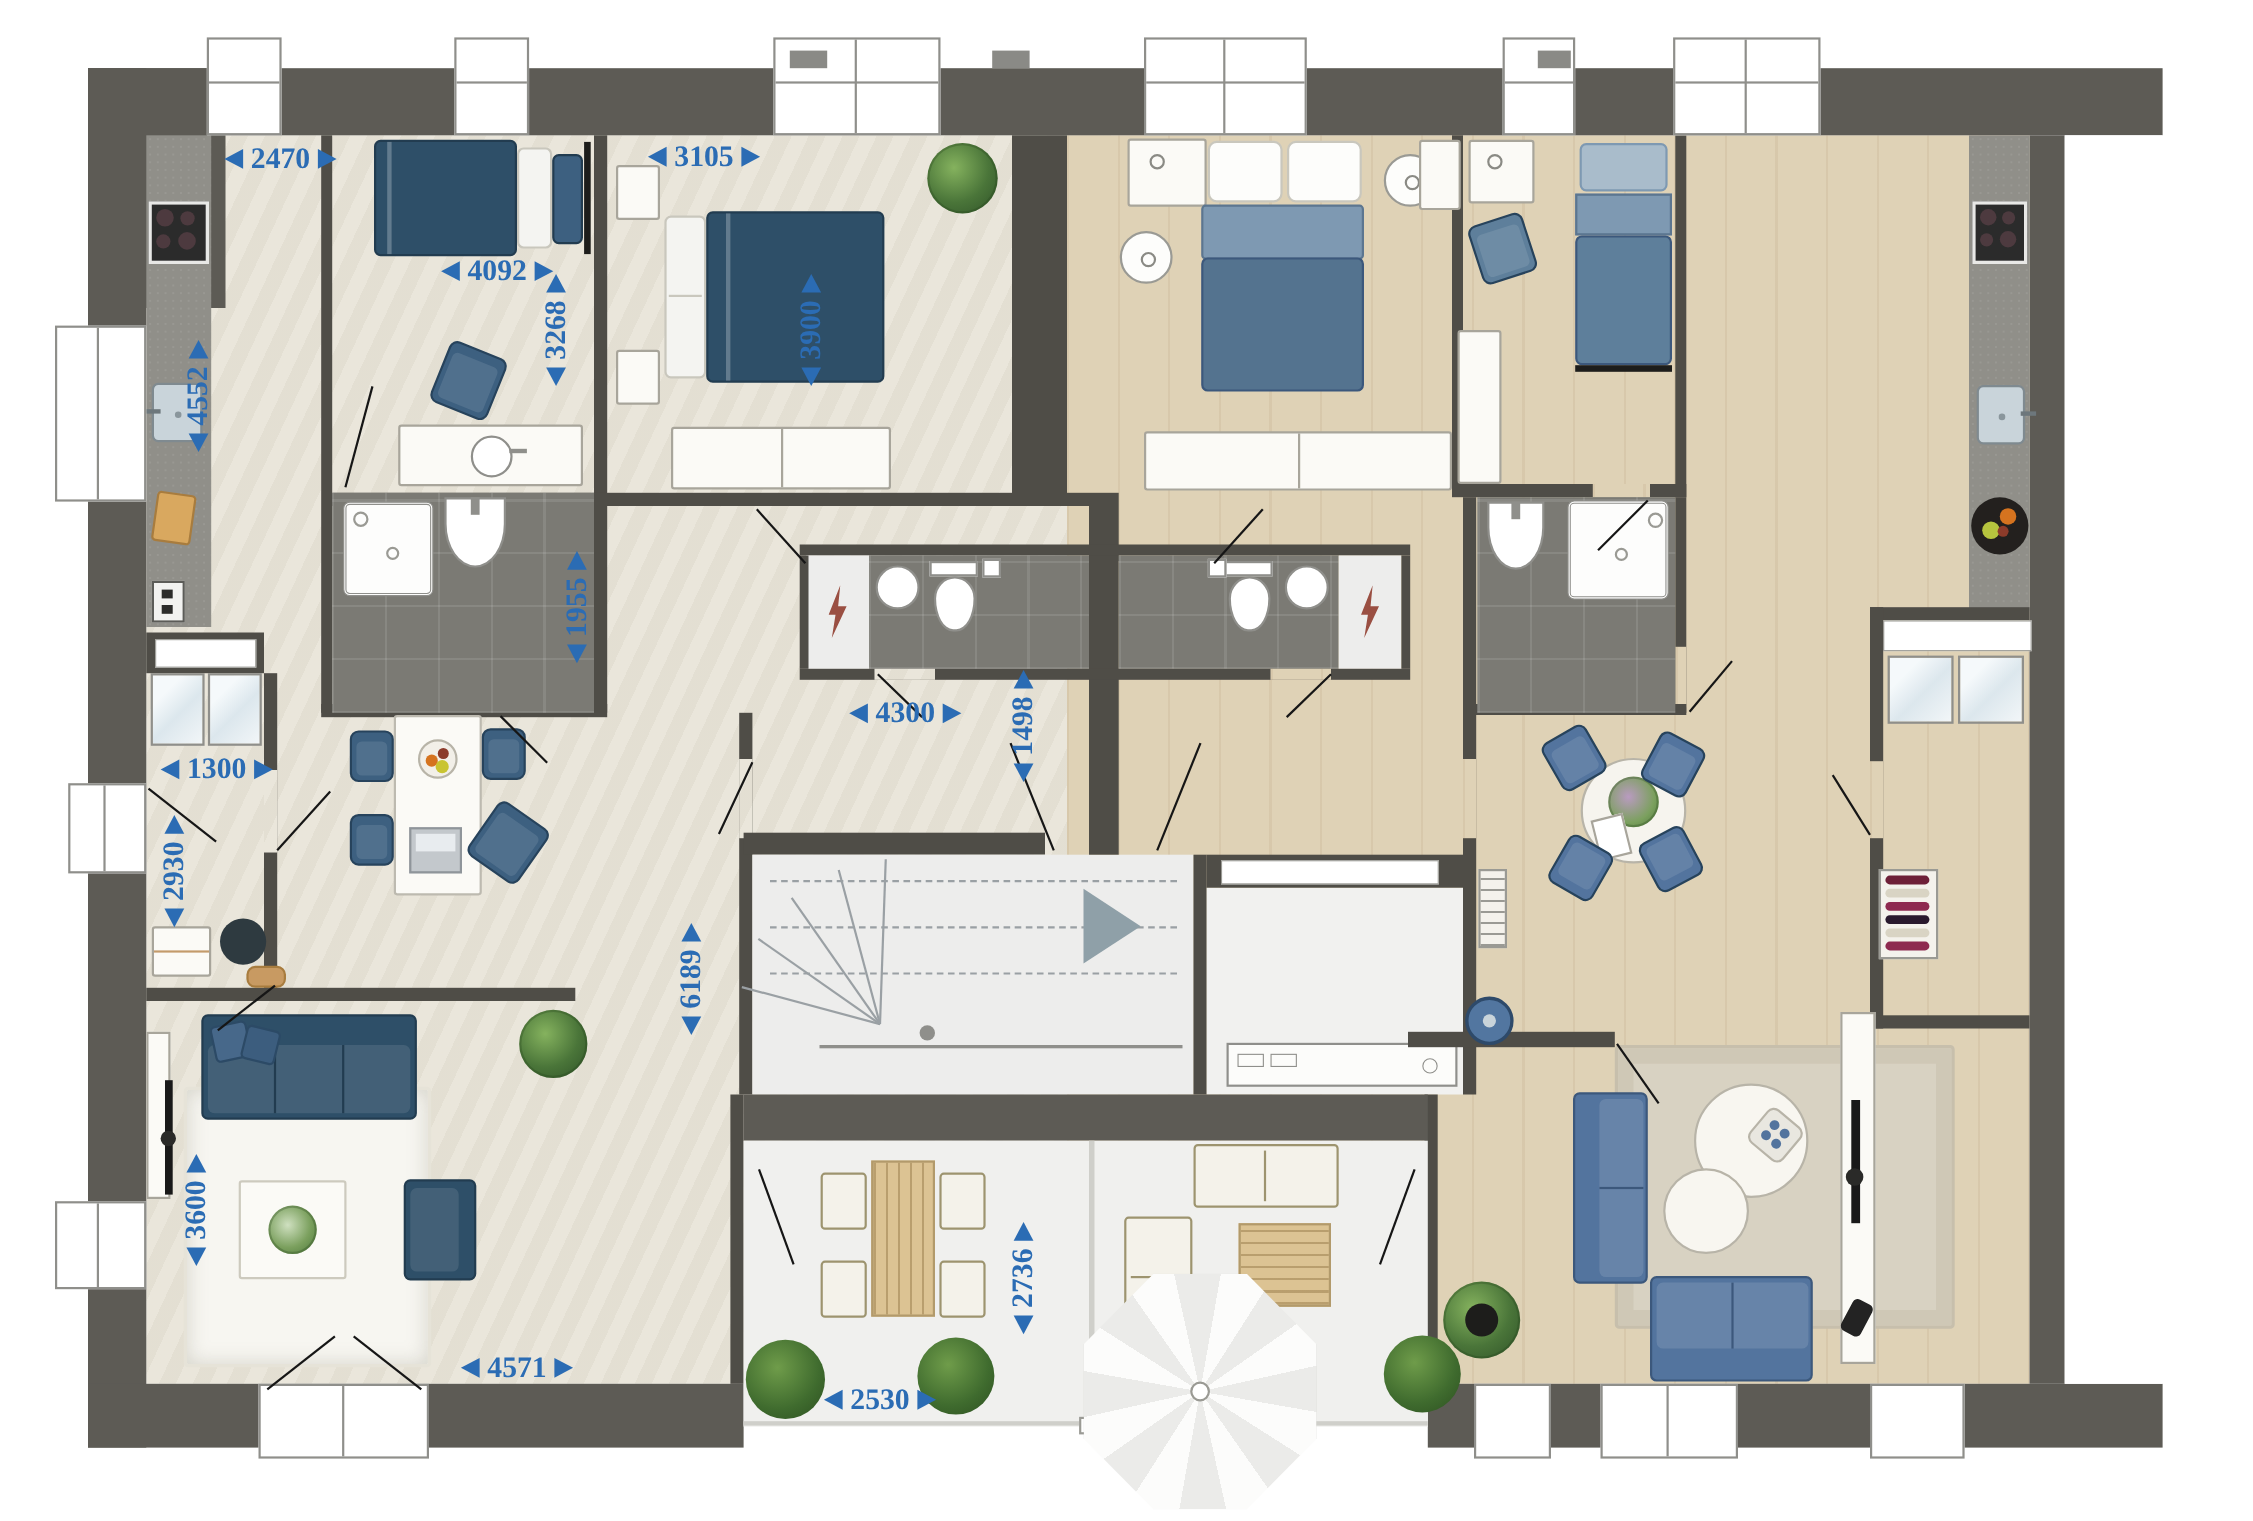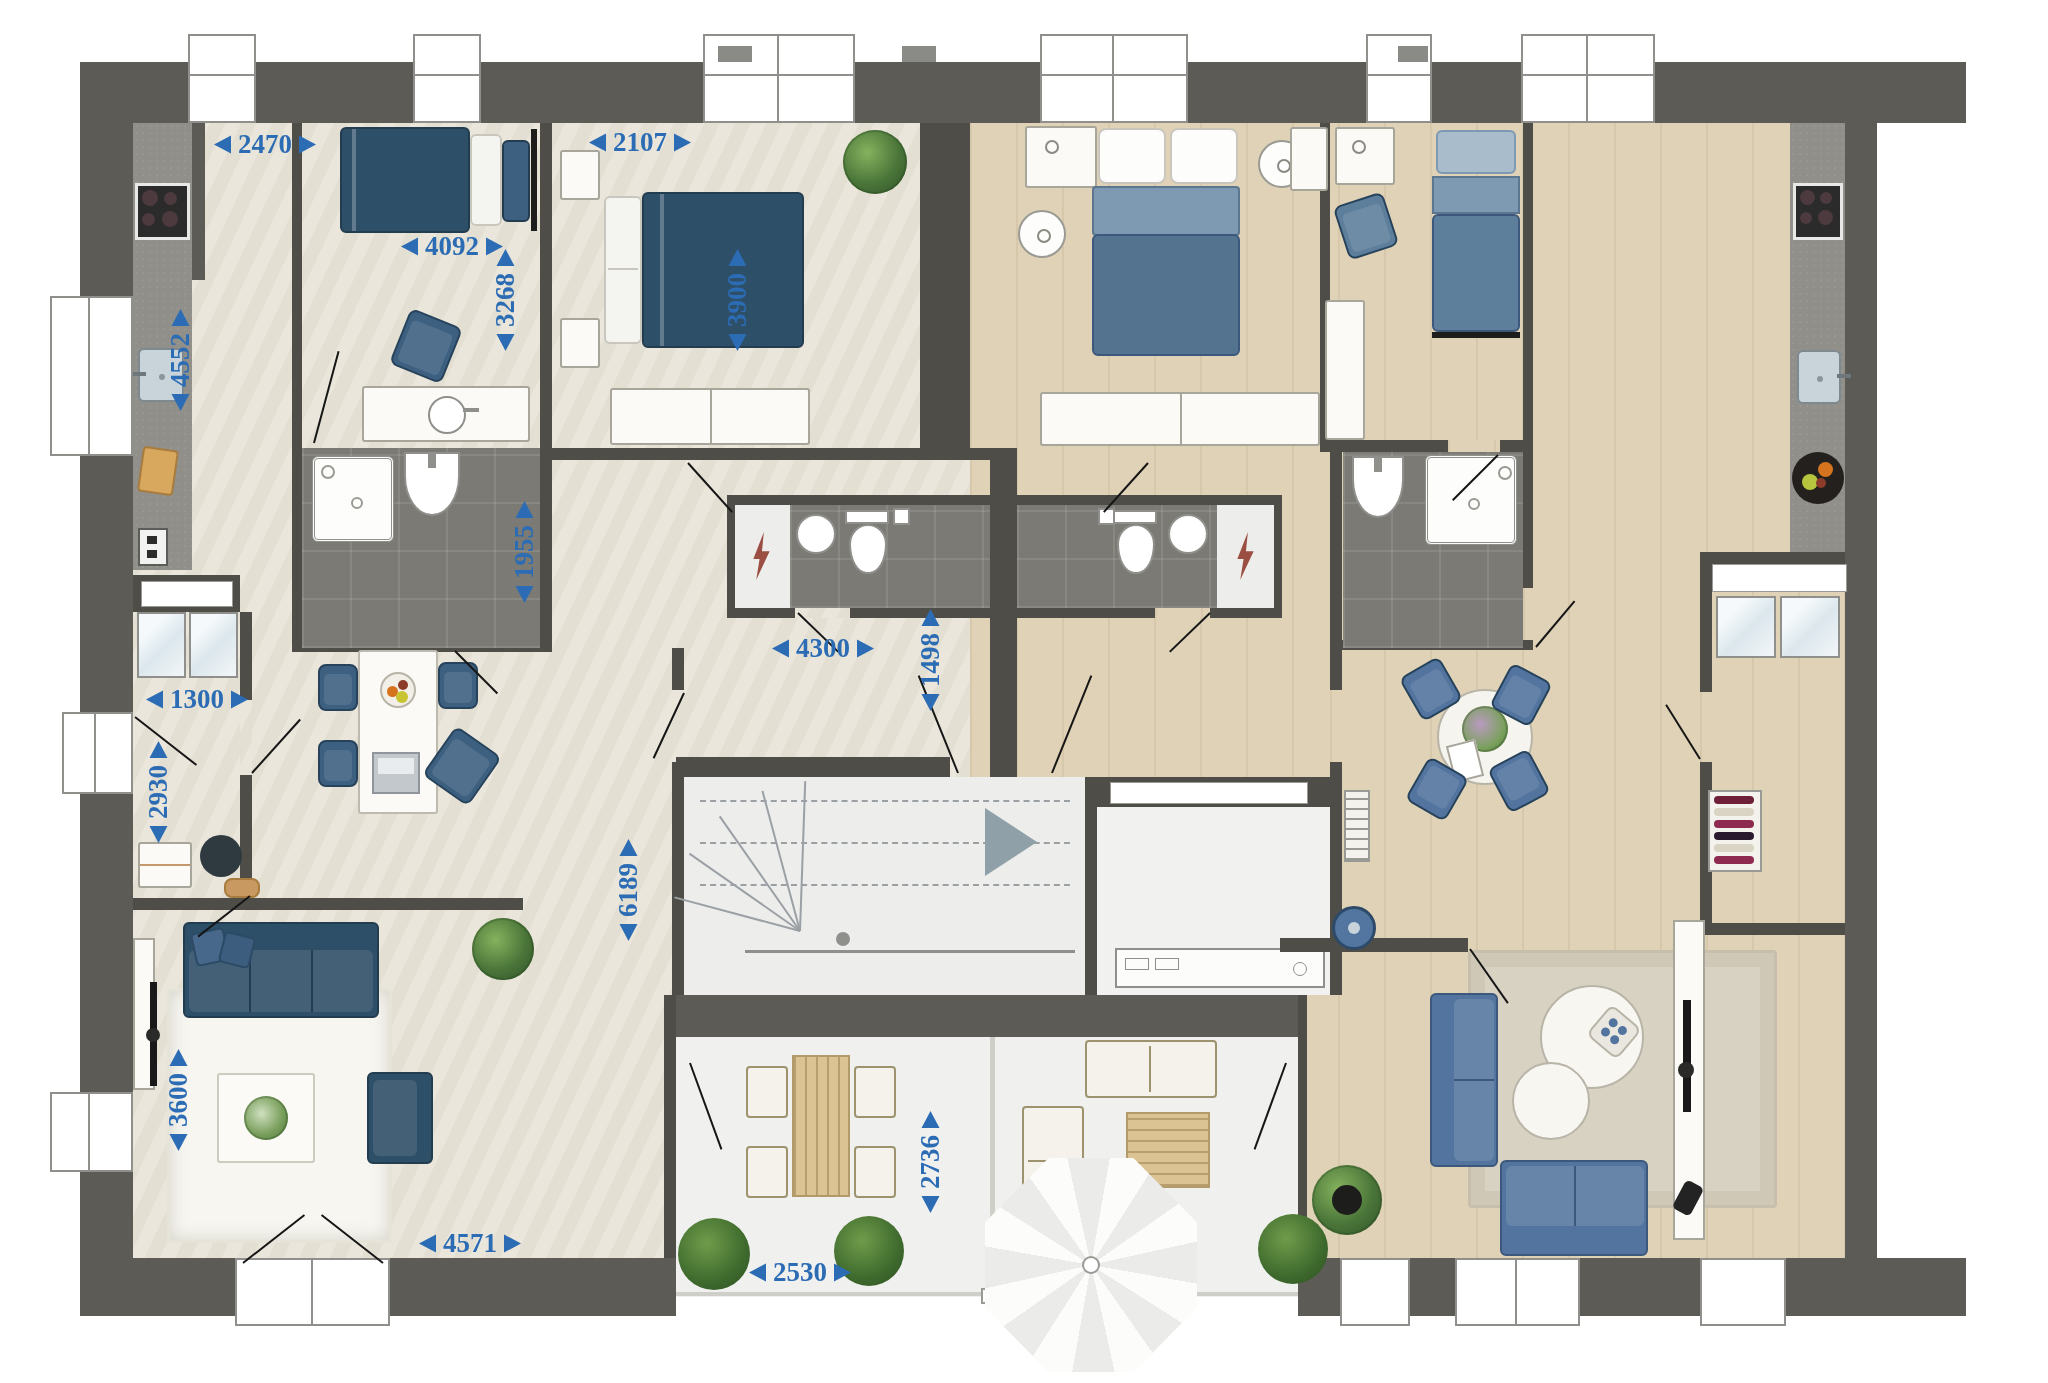--- a/index.html
+++ b/index.html
@@ -410,21 +410,21 @@
   <div class="door" style="left:798px;top:612px;width:56px;transform:rotate(44deg)"></div>
   <div class="door" style="left:1210px;top:612px;width:56px;transform:rotate(136deg)"></div>
   <div class="door" style="left:684px;top:692px;width:72px;transform:rotate(115deg)"></div>
   <div class="door" style="left:958px;top:772px;width:105px;transform:rotate(-112deg)"></div>
   <div class="door" style="left:1052px;top:772px;width:105px;transform:rotate(-68deg)"></div>
   <div class="door" style="left:690px;top:1062px;width:92px;transform:rotate(70deg)"></div>
   <div class="door" style="left:1286px;top:1062px;width:92px;transform:rotate(110deg)"></div>
   <div class="door" style="left:1470px;top:948px;width:66px;transform:rotate(55deg)"></div>
   <div class="door" style="left:1700px;top:758px;width:64px;transform:rotate(-122deg)"></div>
 
-  <div class="dim" style="left:265px;top:144px">
+  <div class="dim" style="left:255px;top:144px">
     <span class="tri l"></span>
       <span>2470</span>
       <span class="tri r"></span>
   </div>
   <div class="dim v" style="left:180px;top:360px">
     <span class="tri l"></span>
       <span>4552</span>
       <span class="tri r"></span>
   </div>
   <div class="dim" style="left:452px;top:246px">
@@ -432,21 +432,21 @@
       <span>4092</span>
       <span class="tri r"></span>
   </div>
   <div class="dim v" style="left:505px;top:300px">
     <span class="tri l"></span>
       <span>3268</span>
       <span class="tri r"></span>
   </div>
   <div class="dim" style="left:640px;top:142px">
     <span class="tri l"></span>
-      <span>2107</span>
+      <span>3105</span>
       <span class="tri r"></span>
   </div>
   <div class="dim v" style="left:737px;top:300px">
     <span class="tri l"></span>
       <span>3900</span>
       <span class="tri r"></span>
   </div>
   <div class="dim v" style="left:524px;top:552px">
     <span class="tri l"></span>
       <span>1955</span>

